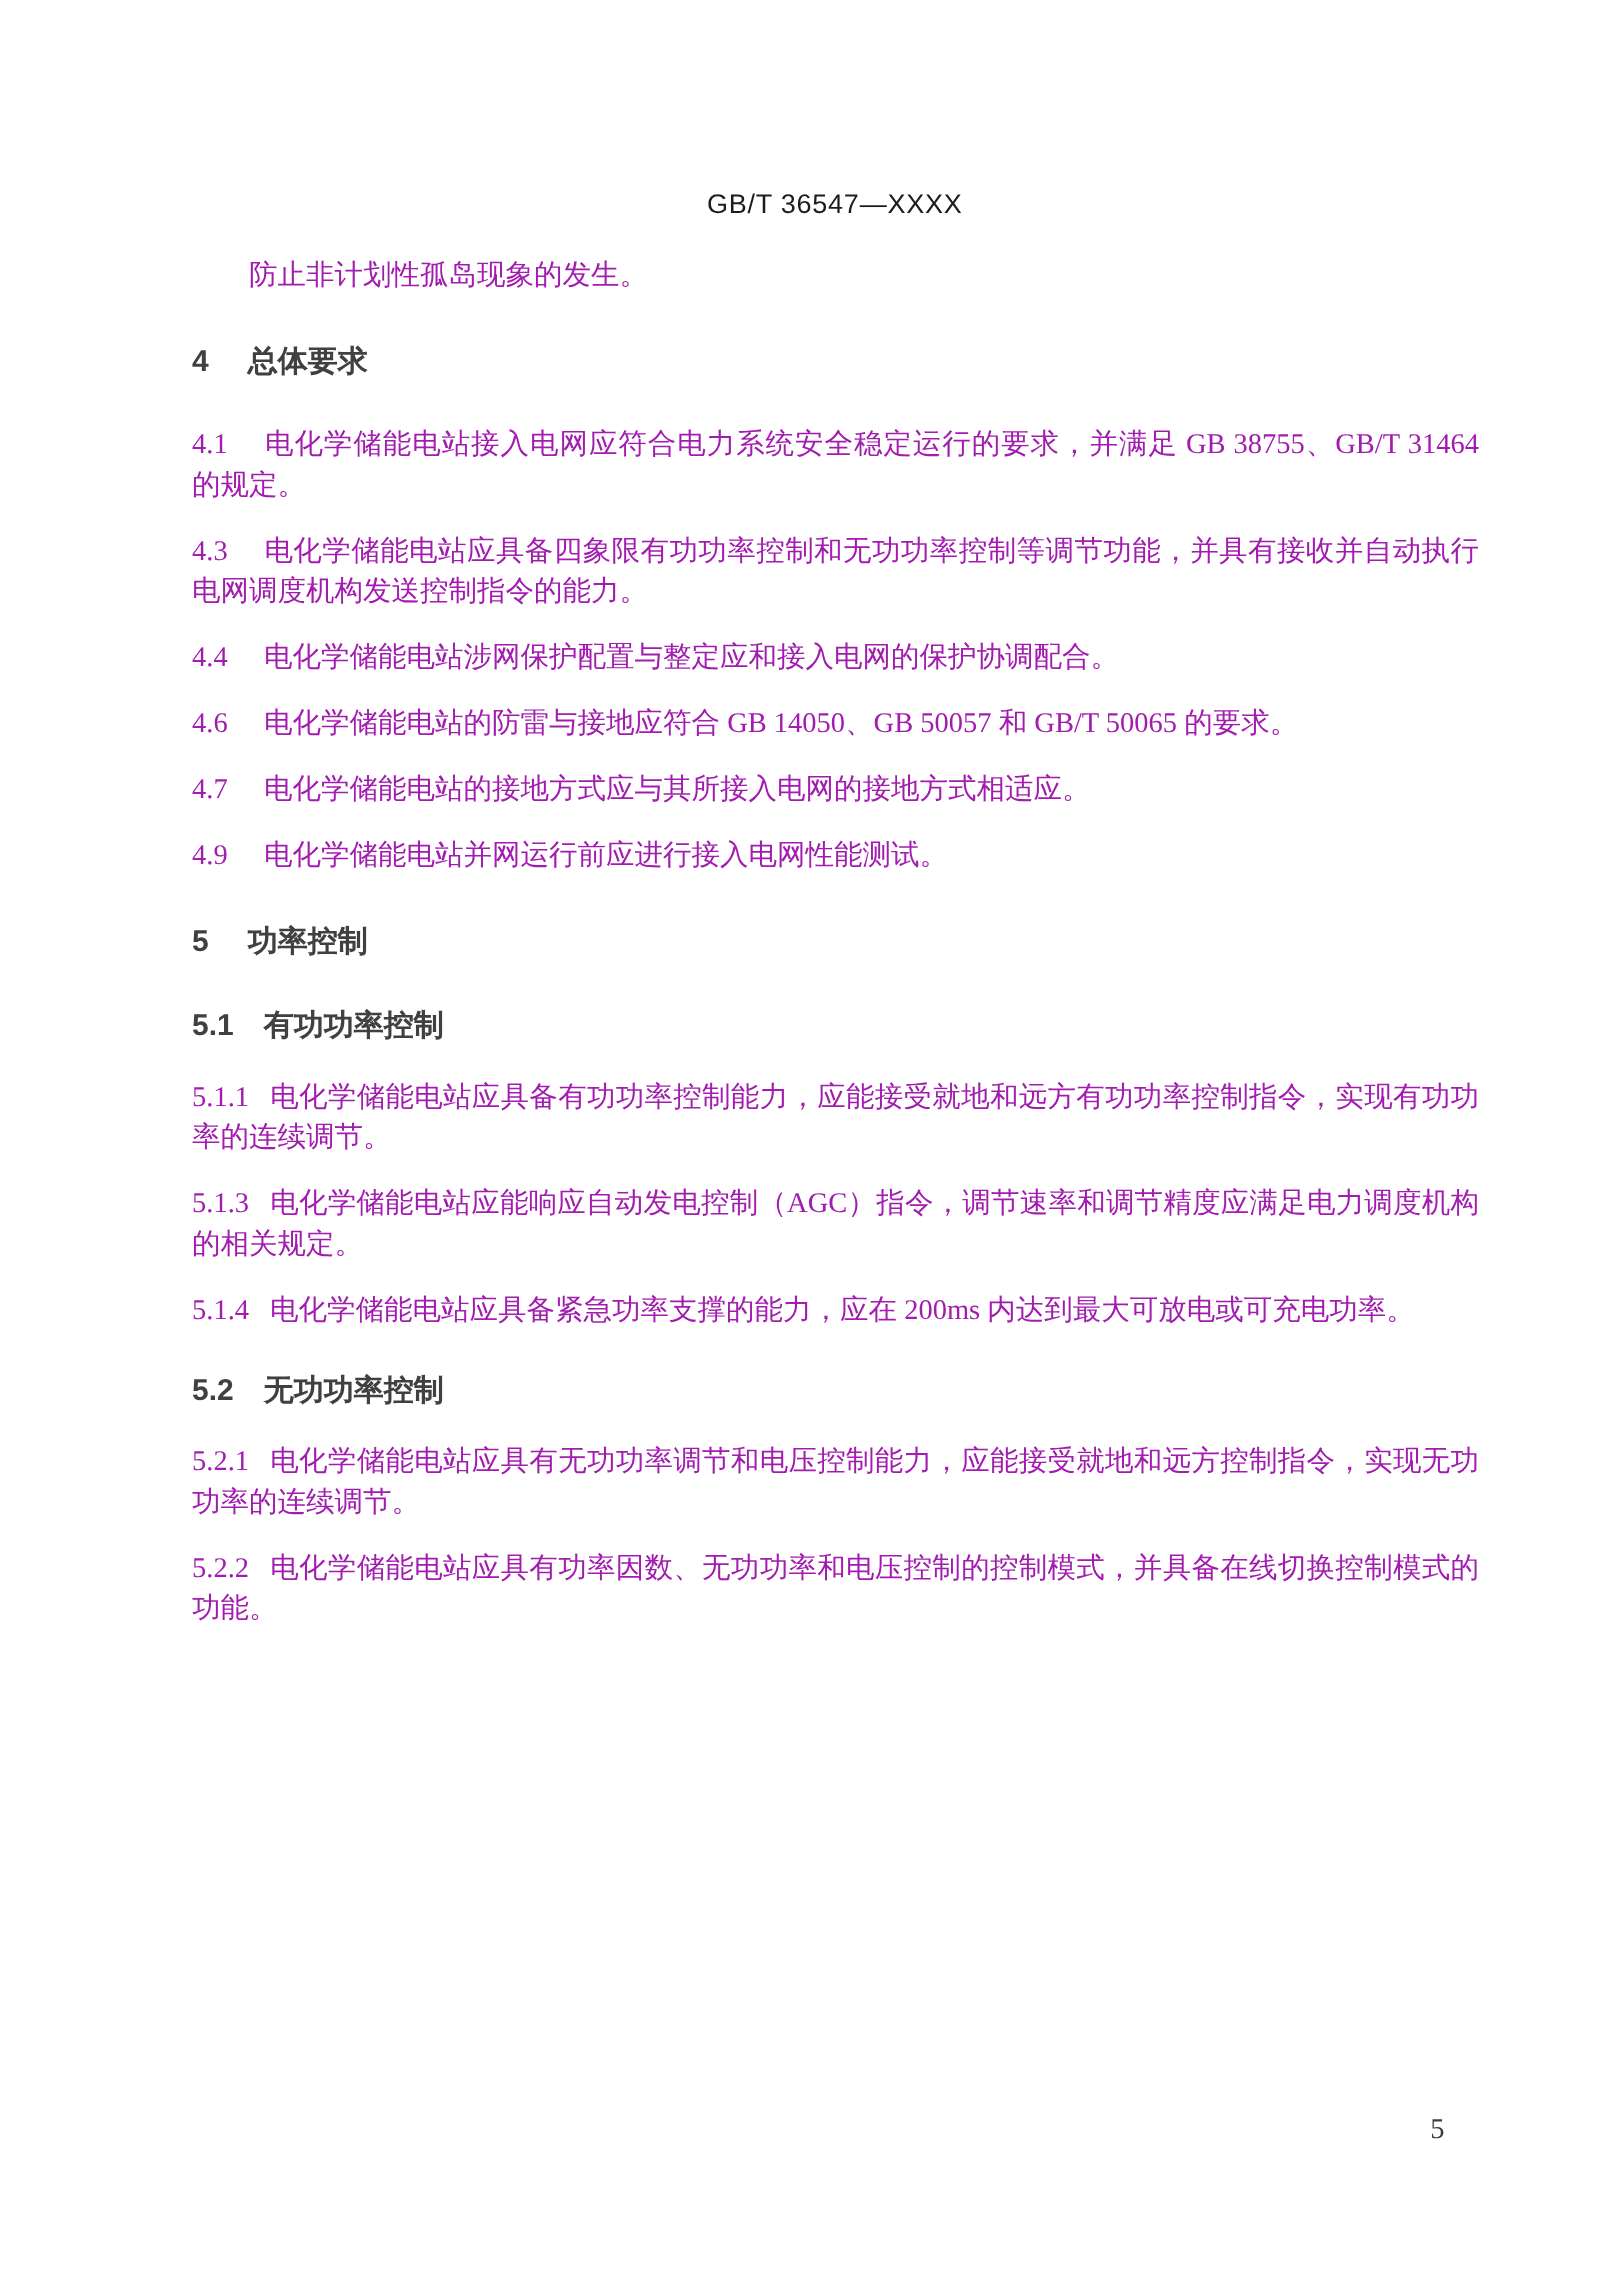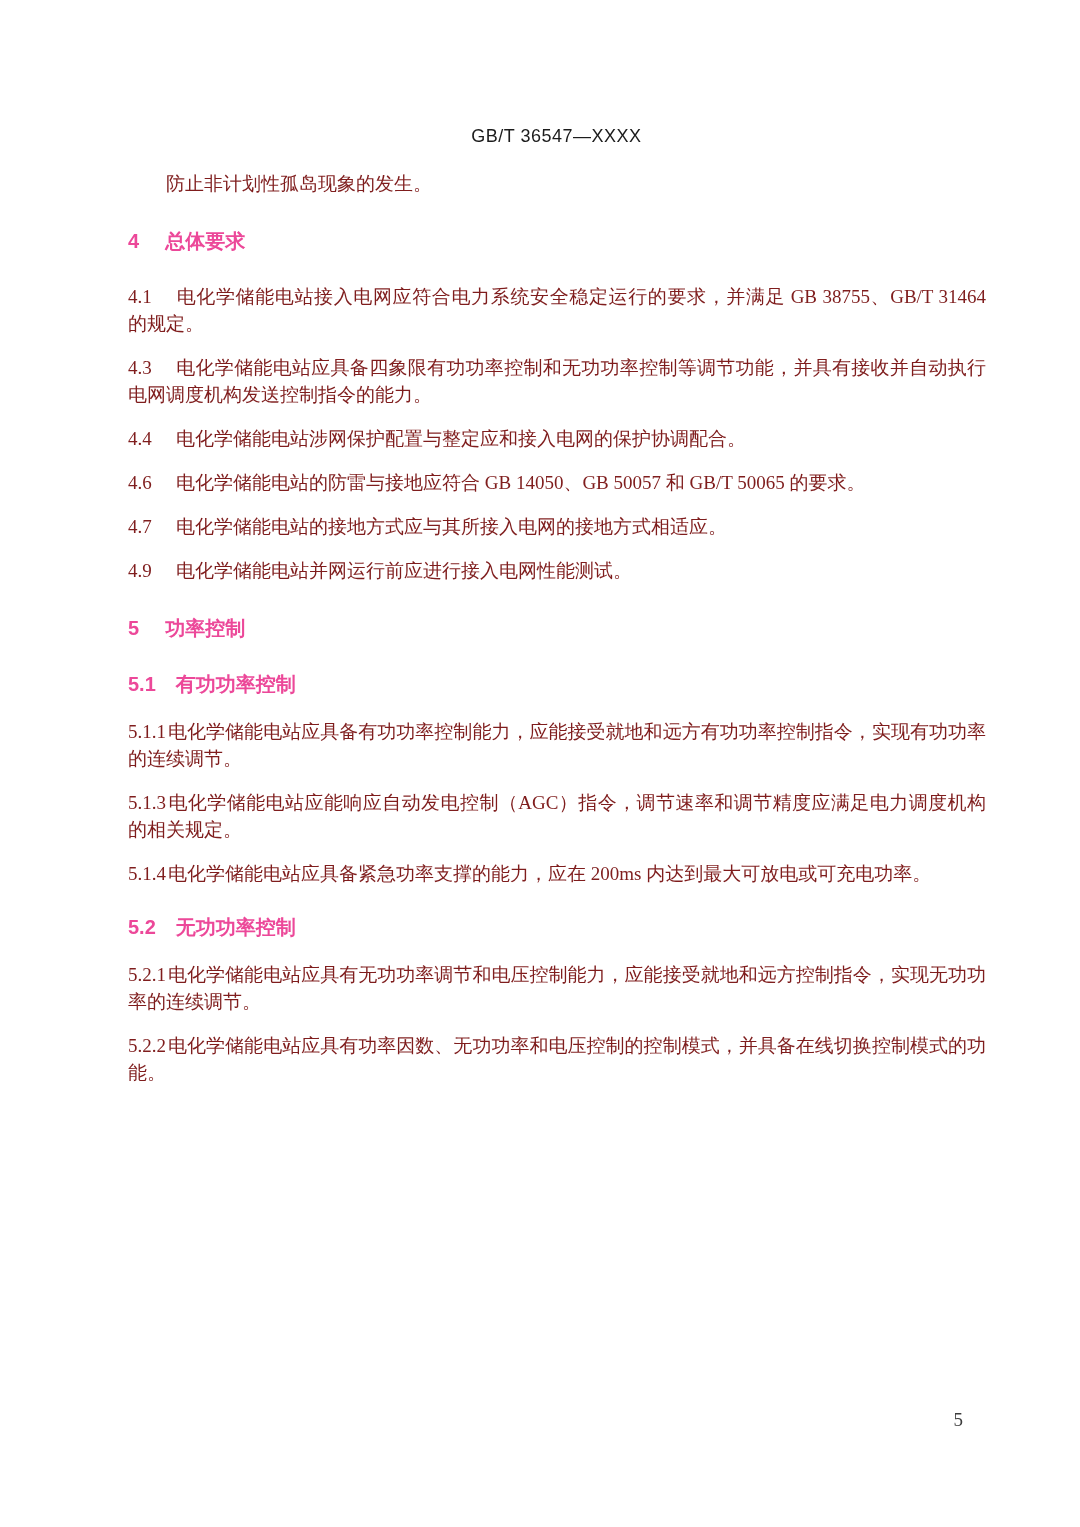--- a/index.html
+++ b/index.html
@@ -33,36 +33,36 @@
     top: 170px;
     left: 128px;
     width: 858px;
   }
 
   .para {
     font-size: 19px;
     line-height: 27px;
     text-align: justify;
     margin-bottom: 17px;
-    color: #7f1d1d;
+    color: #a21caf;
   }
   .para.indent { text-indent: 38px; }
 
   .num-clause {
     display: inline-block;
     min-width: 48px;
   }
-  .num-sub { margin-right: 2px; }
+  .num-sub { margin-right: 14px; }
 
   .chapter, .section {
     font-family: "Liberation Sans", "DejaVu Sans", sans-serif;
     font-weight: bold;
     font-size: 20px;
     line-height: 28px;
-    color: #ec4899;
+    color: #404040;
   }
   .chapter { margin: 30px 0 28px; }
   .section { margin: 26px 0 20px; }
   .chapter .hnum { margin-right: 26px; }
   .section .hnum { margin-right: 20px; }
 
   .page-number {
     position: absolute;
     right: 117px;
     bottom: 96px;

